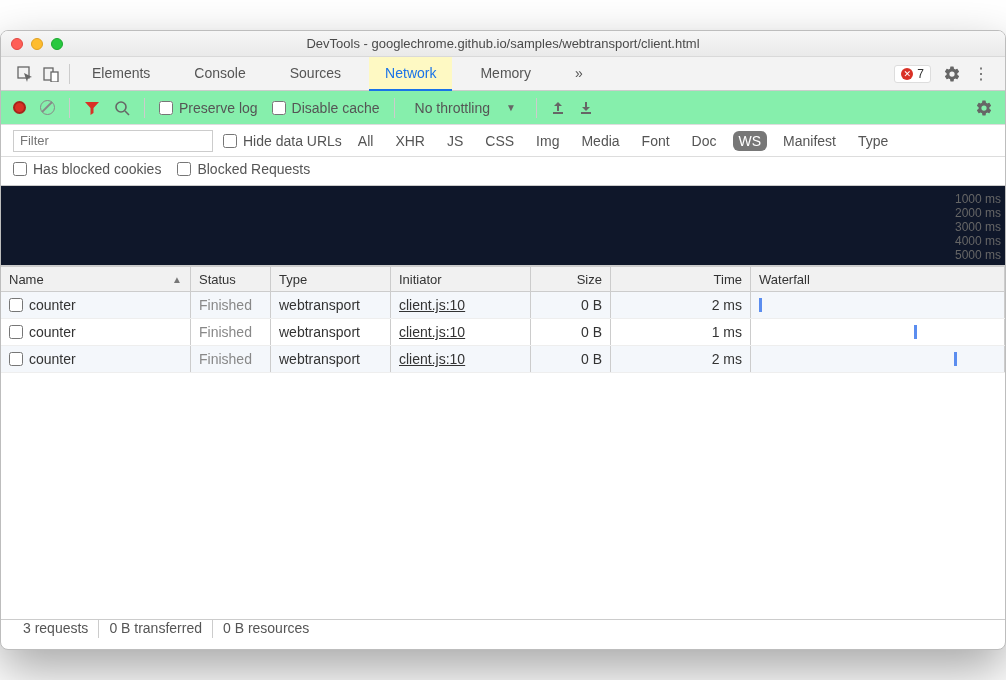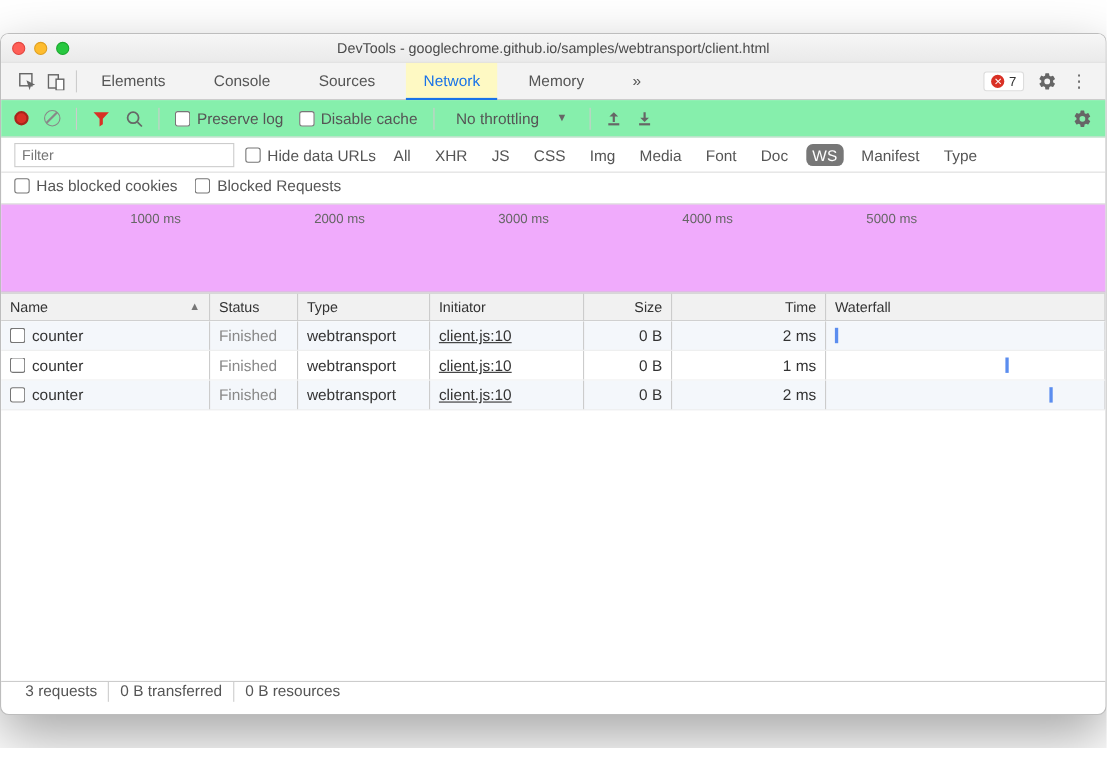--- a/index.html
+++ b/index.html
@@ -34,21 +34,21 @@
   .divider { width:1px; height:20px; background:#ccc;}
   .throttle { display:flex; align-items:center; gap:6px; padding:0 6px;}
   .caret { font-size:10px; color:#666; margin-left:10px;}
   .upload,.download { color:#666; font-size:15px;}
   .toolbar .gear { margin-left:auto;}
   .filterbar { display:flex; align-items:center; gap:10px; padding:4px 12px; height:32px; border-bottom:1px solid #ddd; font-size:14px; color:#555;}
   .filter-input { width:200px; height:22px; border:1px solid #ccc; padding:0 6px; font-size:13px; color:#555;}
   .pill { padding:2px 6px; cursor:pointer;}
   .pill.active { background:#777; color:#fff; border-radius:6px;}
   .filterbar2 { display:flex; gap:16px; padding:4px 12px 8px; border-bottom:1px solid #ccc; font-size:14px; color:#555;}
-  .timeline { height:80px; border-bottom:1px solid #ccc; background:#f0abfc; display:flex; padding-top:6px;}
+  .timeline { height:80px; border-bottom:1px solid #ccc; background:#0f172a; display:flex; padding-top:6px;flex-direction:column;}
   .tick { flex:1; text-align:right; font-size:12px; color:#666; padding-right:4px;}
   .grid-head { display:flex; background:#f1f1f1; border-top:1px solid #ccc; border-bottom:1px solid #ccc; font-size:13px; color:#333; height:26px; align-items:center;}
   .c { padding:0 8px; border-right:1px solid #ccc; display:flex; align-items:center; height:100%;}
   .c-name{width:190px;} .c-status{width:80px;} .c-type{width:120px;} .c-init{width:140px;} .c-size{width:80px; justify-content:flex-end;} .c-time{width:140px; justify-content:flex-end;} .c-wf{flex:1;}
   .sort-ico{ margin-left:auto; font-size:10px; color:#777;}
   .grid-body { flex:1; overflow:auto; background:#fff;}
   .row { display:flex; height:27px; align-items:center; font-size:14px; border-bottom:1px solid #eee;}
   .row.alt { background:#f4f7fb;}
   .row .c-name { display:flex; gap:6px; align-items:center;}
   .row .c-name input{ width:14px; height:14px;}

